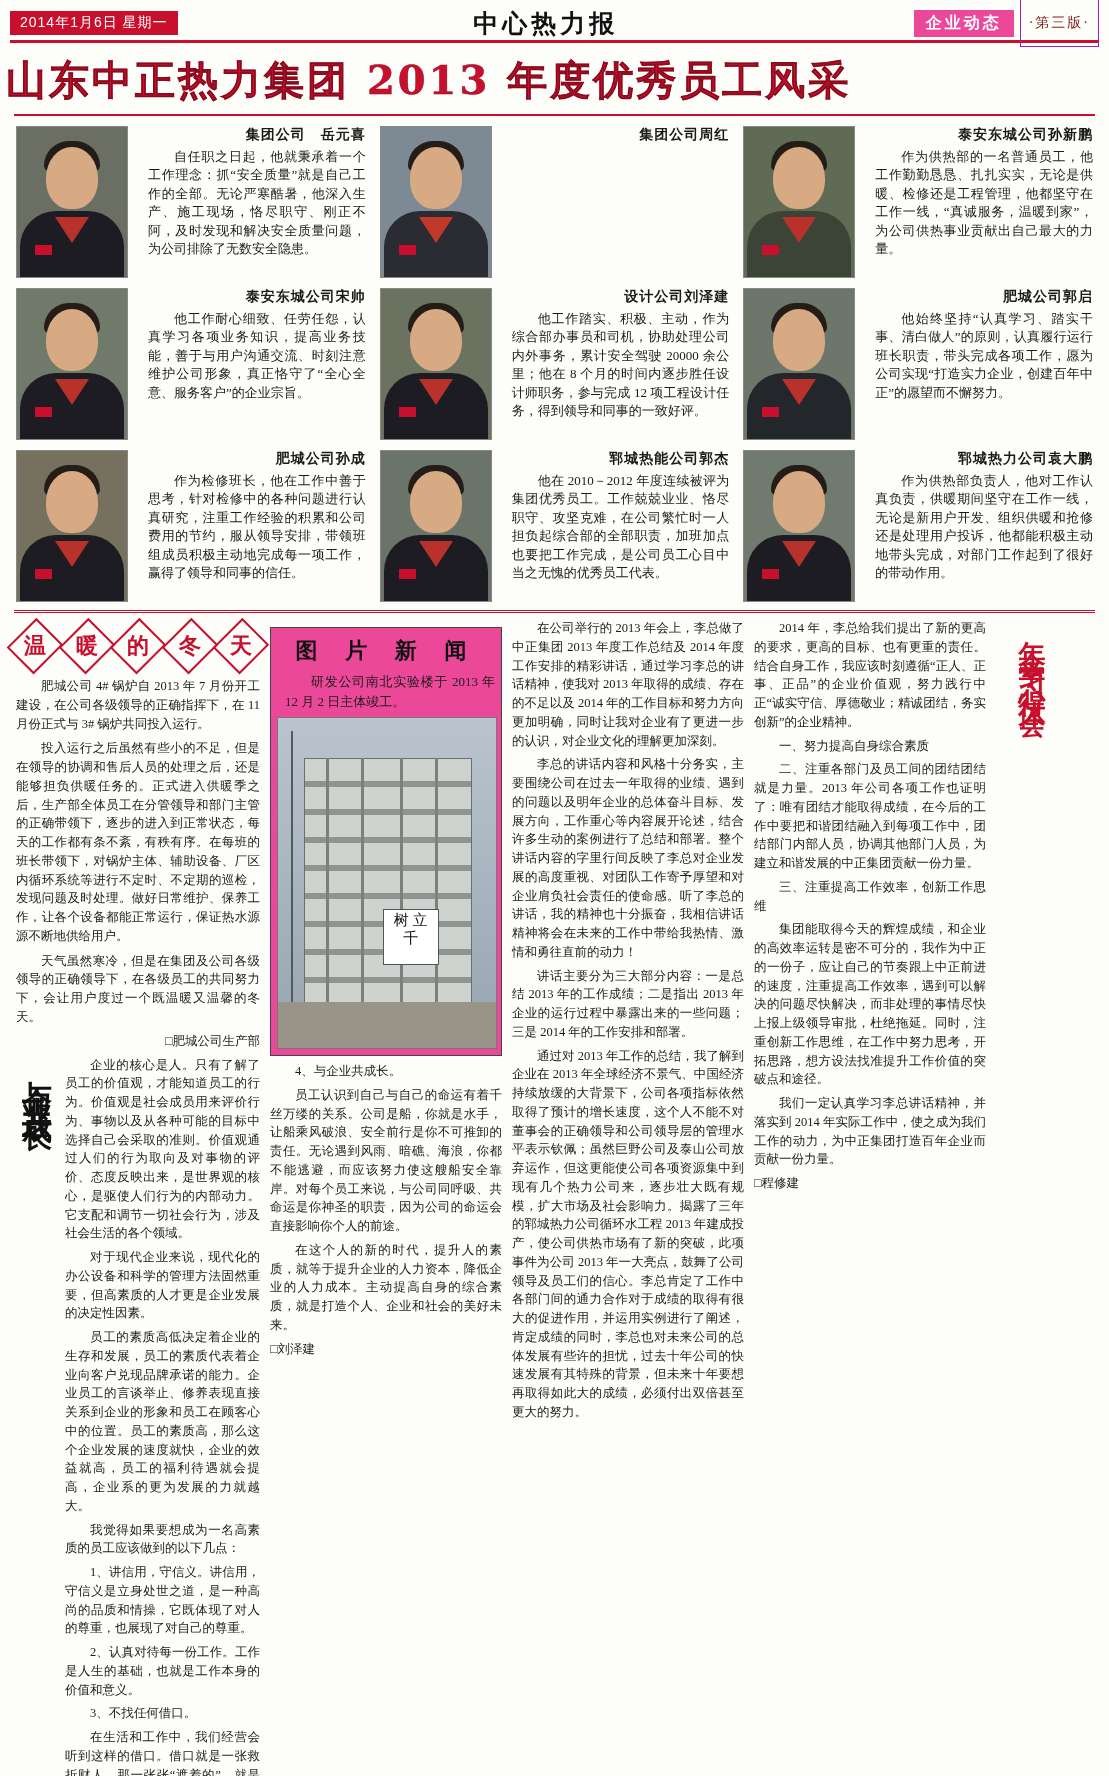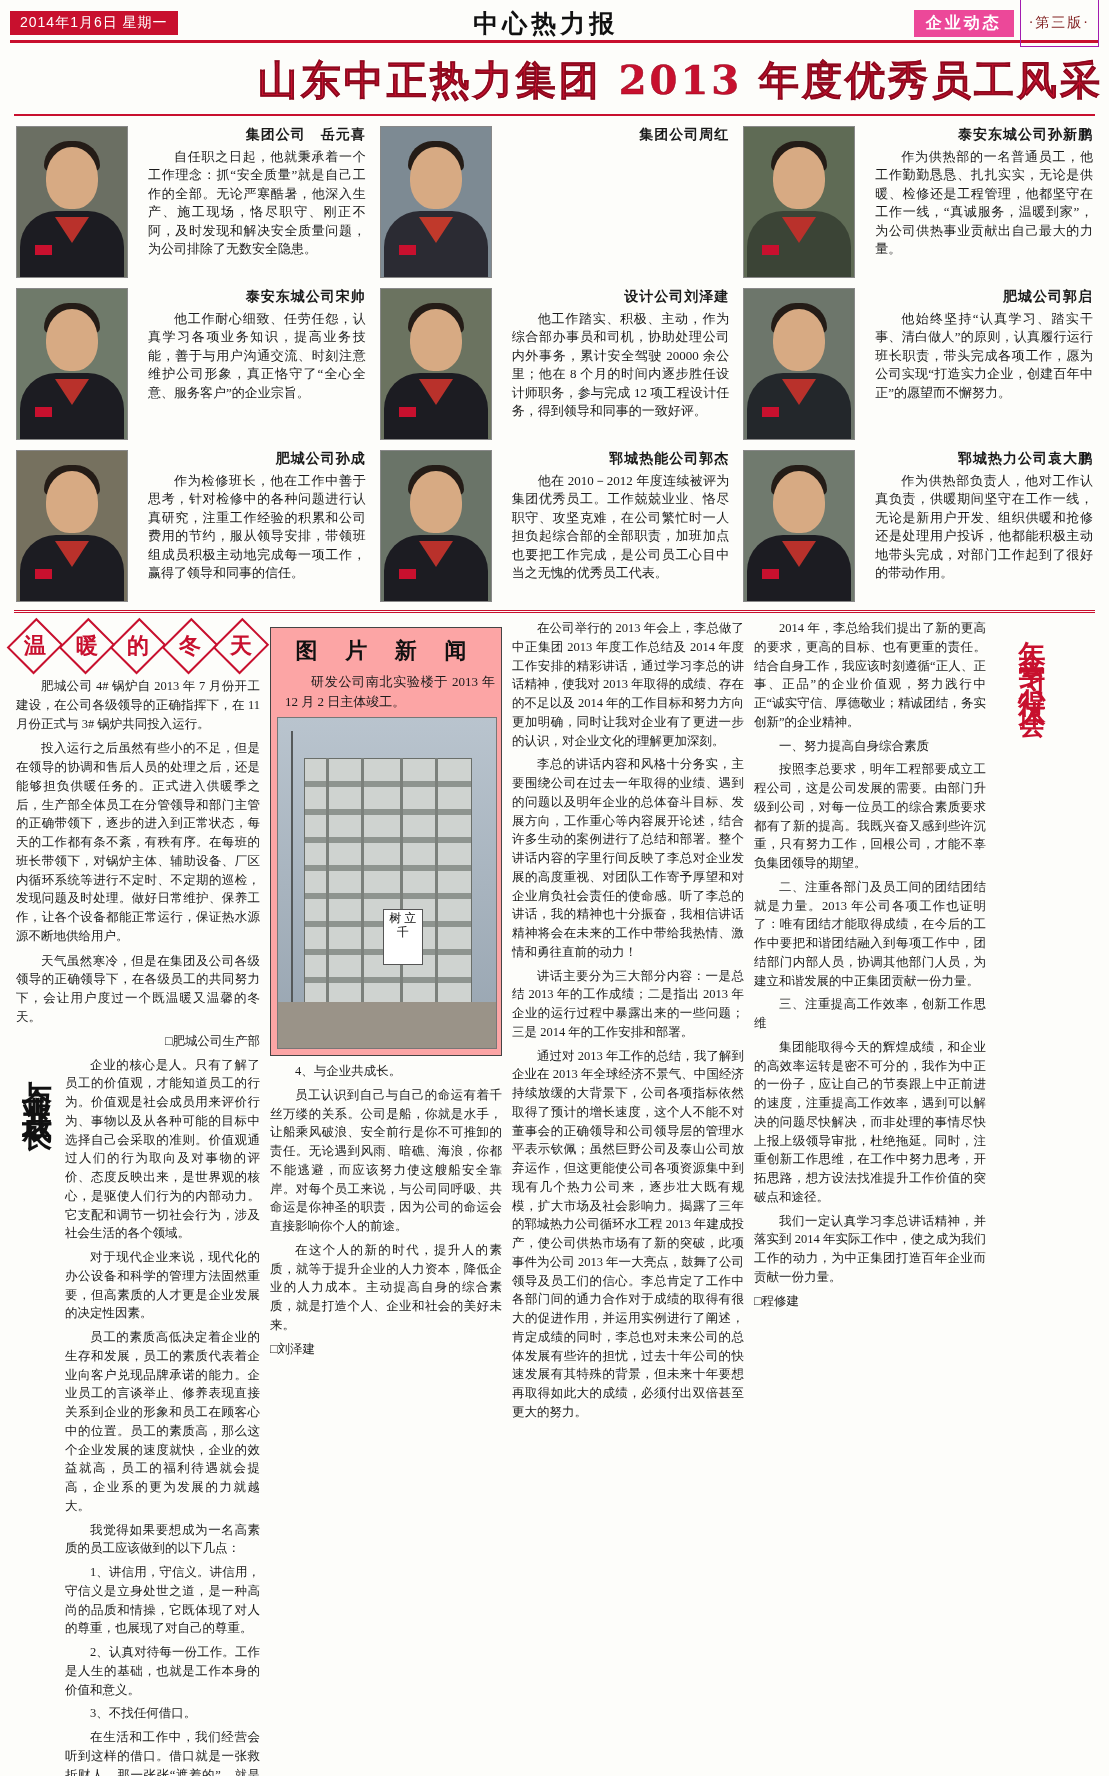--- a/index.html
+++ b/index.html
@@ -30,21 +30,21 @@
     background:#ec4899;color:#fff;font-size:16px;font-weight:bold;
     padding:3px 12px;letter-spacing:3px;
   }
   .md-page{
     border:1px solid #a21caf;color:#7f1d1d;font-size:14px;
     padding:14px 8px;letter-spacing:2px;
   }
 
   
   .headline{
-    text-align:right;margin:10px 0 6px 0;
+    text-align:left;margin:10px 0 6px 0;
     font-size:40px;font-weight:bold;letter-spacing:3px;
     color:#c8102e;
     font-family:"DejaVu Serif",serif;
     -webkit-text-stroke:0.5px #8a0a1e;
   }
   .rule-red{border-top:2px solid #c8102e;margin:4px 8px 10px 8px;}
 
   
   .emp-grid{
     display:grid;grid-template-columns:repeat(3,1fr);
@@ -123,21 +123,21 @@
     color:#111;margin:0 auto;
     font-family:"DejaVu Serif",serif;
   }
   .vtitle-red{
     writing-mode:vertical-rl;text-orientation:upright;
     font-size:27px;font-weight:bold;letter-spacing:10px;
     color:#c8102e;margin:0 auto;
     font-family:"DejaVu Serif",serif;
   }
 
-  .news-box{border:1px solid #444;padding:6px;margin-top:8px;background:#fca5a5;}
+  .news-box{border:1px solid #444;padding:6px;margin-top:8px;background:#ec4899;}
   .news-title{
     text-align:center;font-size:22px;font-weight:bold;letter-spacing:10px;
     color:#111;margin:2px 0 6px 0;font-family:"DejaVu Serif",serif;
   }
   .news-cap{font-size:13px;line-height:1.5;text-indent:2em;text-align:justify;margin:0 0 6px 8px;}
   .news-photo{
     width:100%;height:330px;border:1px solid #777;position:relative;overflow:hidden;
     background:linear-gradient(#b9c4ce,#97a4b0);
   }
   .np-building{
@@ -145,22 +145,22 @@
     background:repeating-linear-gradient(
       to bottom,
       #cfd3d0 0px,#cfd3d0 22px,
       #8e948f 22px,#8e948f 28px);
     border:1px solid #6a6f6a;
   }
   .np-col{
     position:absolute;top:12%;height:84%;width:3px;background:#7b807b;
   }
   .np-sign{
-    position:absolute;left:48%;top:58%;width:40px;height:56px;background:#fff;
-    border:1px solid #555;font-size:12px;line-height:1.15;text-align:center;color:#111;
+    position:absolute;left:48%;top:58%;width:56px;height:56px;background:#fff;
+    border:1px solid #555;font-size:15px;line-height:1.15;text-align:center;color:#111;
     padding:2px;box-sizing:border-box;font-family:Liberation Serif, serif;
   }
   .np-ground{position:absolute;left:0;bottom:0;width:100%;height:14%;background:#9a9388;}
   .np-crane{position:absolute;left:6%;top:4%;width:2px;height:92%;background:#55595a;}
 
   .footer-note{font-size:12.5px;text-align:left;margin-top:4px;}
 
   .col-text{font-size:12.5px;line-height:1.5;text-align:justify;}
   .col-text p{margin:0 0 5px 0;text-indent:2em;}
 
@@ -391,21 +391,20 @@
     <div class="col col-c col-text">
       <p>在公司举行的 2013 年会上，李总做了中正集团 2013 年度工作总结及 2014 年度工作安排的精彩讲话，通过学习李总的讲话精神，使我对 2013 年取得的成绩、存在的不足以及 2014 年的工作目标和努力方向更加明确，同时让我对企业有了更进一步的认识，对企业文化的理解更加深刻。</p>
       <p>李总的讲话内容和风格十分务实，主要围绕公司在过去一年取得的业绩、遇到的问题以及明年企业的总体奋斗目标、发展方向，工作重心等内容展开论述，结合许多生动的案例进行了总结和部署。整个讲话内容的字里行间反映了李总对企业发展的高度重视、对团队工作寄予厚望和对企业肩负社会责任的使命感。听了李总的讲话，我的精神也十分振奋，我相信讲话精神将会在未来的工作中带给我热情、激情和勇往直前的动力！</p>
       <p>讲话主要分为三大部分内容：一是总结 2013 年的工作成绩；二是指出 2013 年企业的运行过程中暴露出来的一些问题；三是 2014 年的工作安排和部署。</p>
       <p>通过对 2013 年工作的总结，我了解到企业在 2013 年全球经济不景气、中国经济持续放缓的大背景下，公司各项指标依然取得了预计的增长速度，这个人不能不对董事会的正确领导和公司领导层的管理水平表示钦佩；虽然巨野公司及泰山公司放弃运作，但这更能使公司各项资源集中到现有几个热力公司来，逐步壮大既有规模，扩大市场及社会影响力。揭露了三年的郓城热力公司循环水工程 2013 年建成投产，使公司供热市场有了新的突破，此项事件为公司 2013 年一大亮点，鼓舞了公司领导及员工们的信心。李总肯定了工作中各部门间的通力合作对于成绩的取得有很大的促进作用，并运用实例进行了阐述，肯定成绩的同时，李总也对未来公司的总体发展有些许的担忧，过去十年公司的快速发展有其特殊的背景，但未来十年要想再取得如此大的成绩，必须付出双倍甚至更大的努力。</p>
     </div>
 
     <div class="col col-d col-text">
       <p>2014 年，李总给我们提出了新的更高的要求，更高的目标、也有更重的责任。结合自身工作，我应该时刻遵循“正人、正事、正品”的企业价值观，努力践行中正“诚实守信、厚德敬业；精诚团结，务实创新”的企业精神。</p>
       <p>一、努力提高自身综合素质</p>
-      <p>按照李总要求，明年工程部要成立工程公司，这是公司发展的需要。由部门升级到公司，对每一位员工的综合素质要求都有了新的提高。我既兴奋又感到些许沉重，只有努力工作，回根公司，才能不辜负集团领导的期望。</p>
       <p>二、注重各部门及员工间的团结团结就是力量。2013 年公司各项工作也证明了：唯有团结才能取得成绩，在今后的工作中要把和谐团结融入到每项工作中，团结部门内部人员，协调其他部门人员，为建立和谐发展的中正集团贡献一份力量。</p>
       <p>三、注重提高工作效率，创新工作思维</p>
       <p>集团能取得今天的辉煌成绩，和企业的高效率运转是密不可分的，我作为中正的一份子，应让自己的节奏跟上中正前进的速度，注重提高工作效率，遇到可以解决的问题尽快解决，而非处理的事情尽快上报上级领导审批，杜绝拖延。同时，注重创新工作思维，在工作中努力思考，开拓思路，想方设法找准提升工作价值的突破点和途径。</p>
       <p>我们一定认真学习李总讲话精神，并落实到 2014 年实际工作中，使之成为我们工作的动力，为中正集团打造百年企业而贡献一份力量。</p>
       <div class="footer-note">□程修建</div>
     </div>
 
     <div class="col col-e">
       <div class="vert-wrap">
         <div class="vtitle-red">年会学习心得体会</div>

